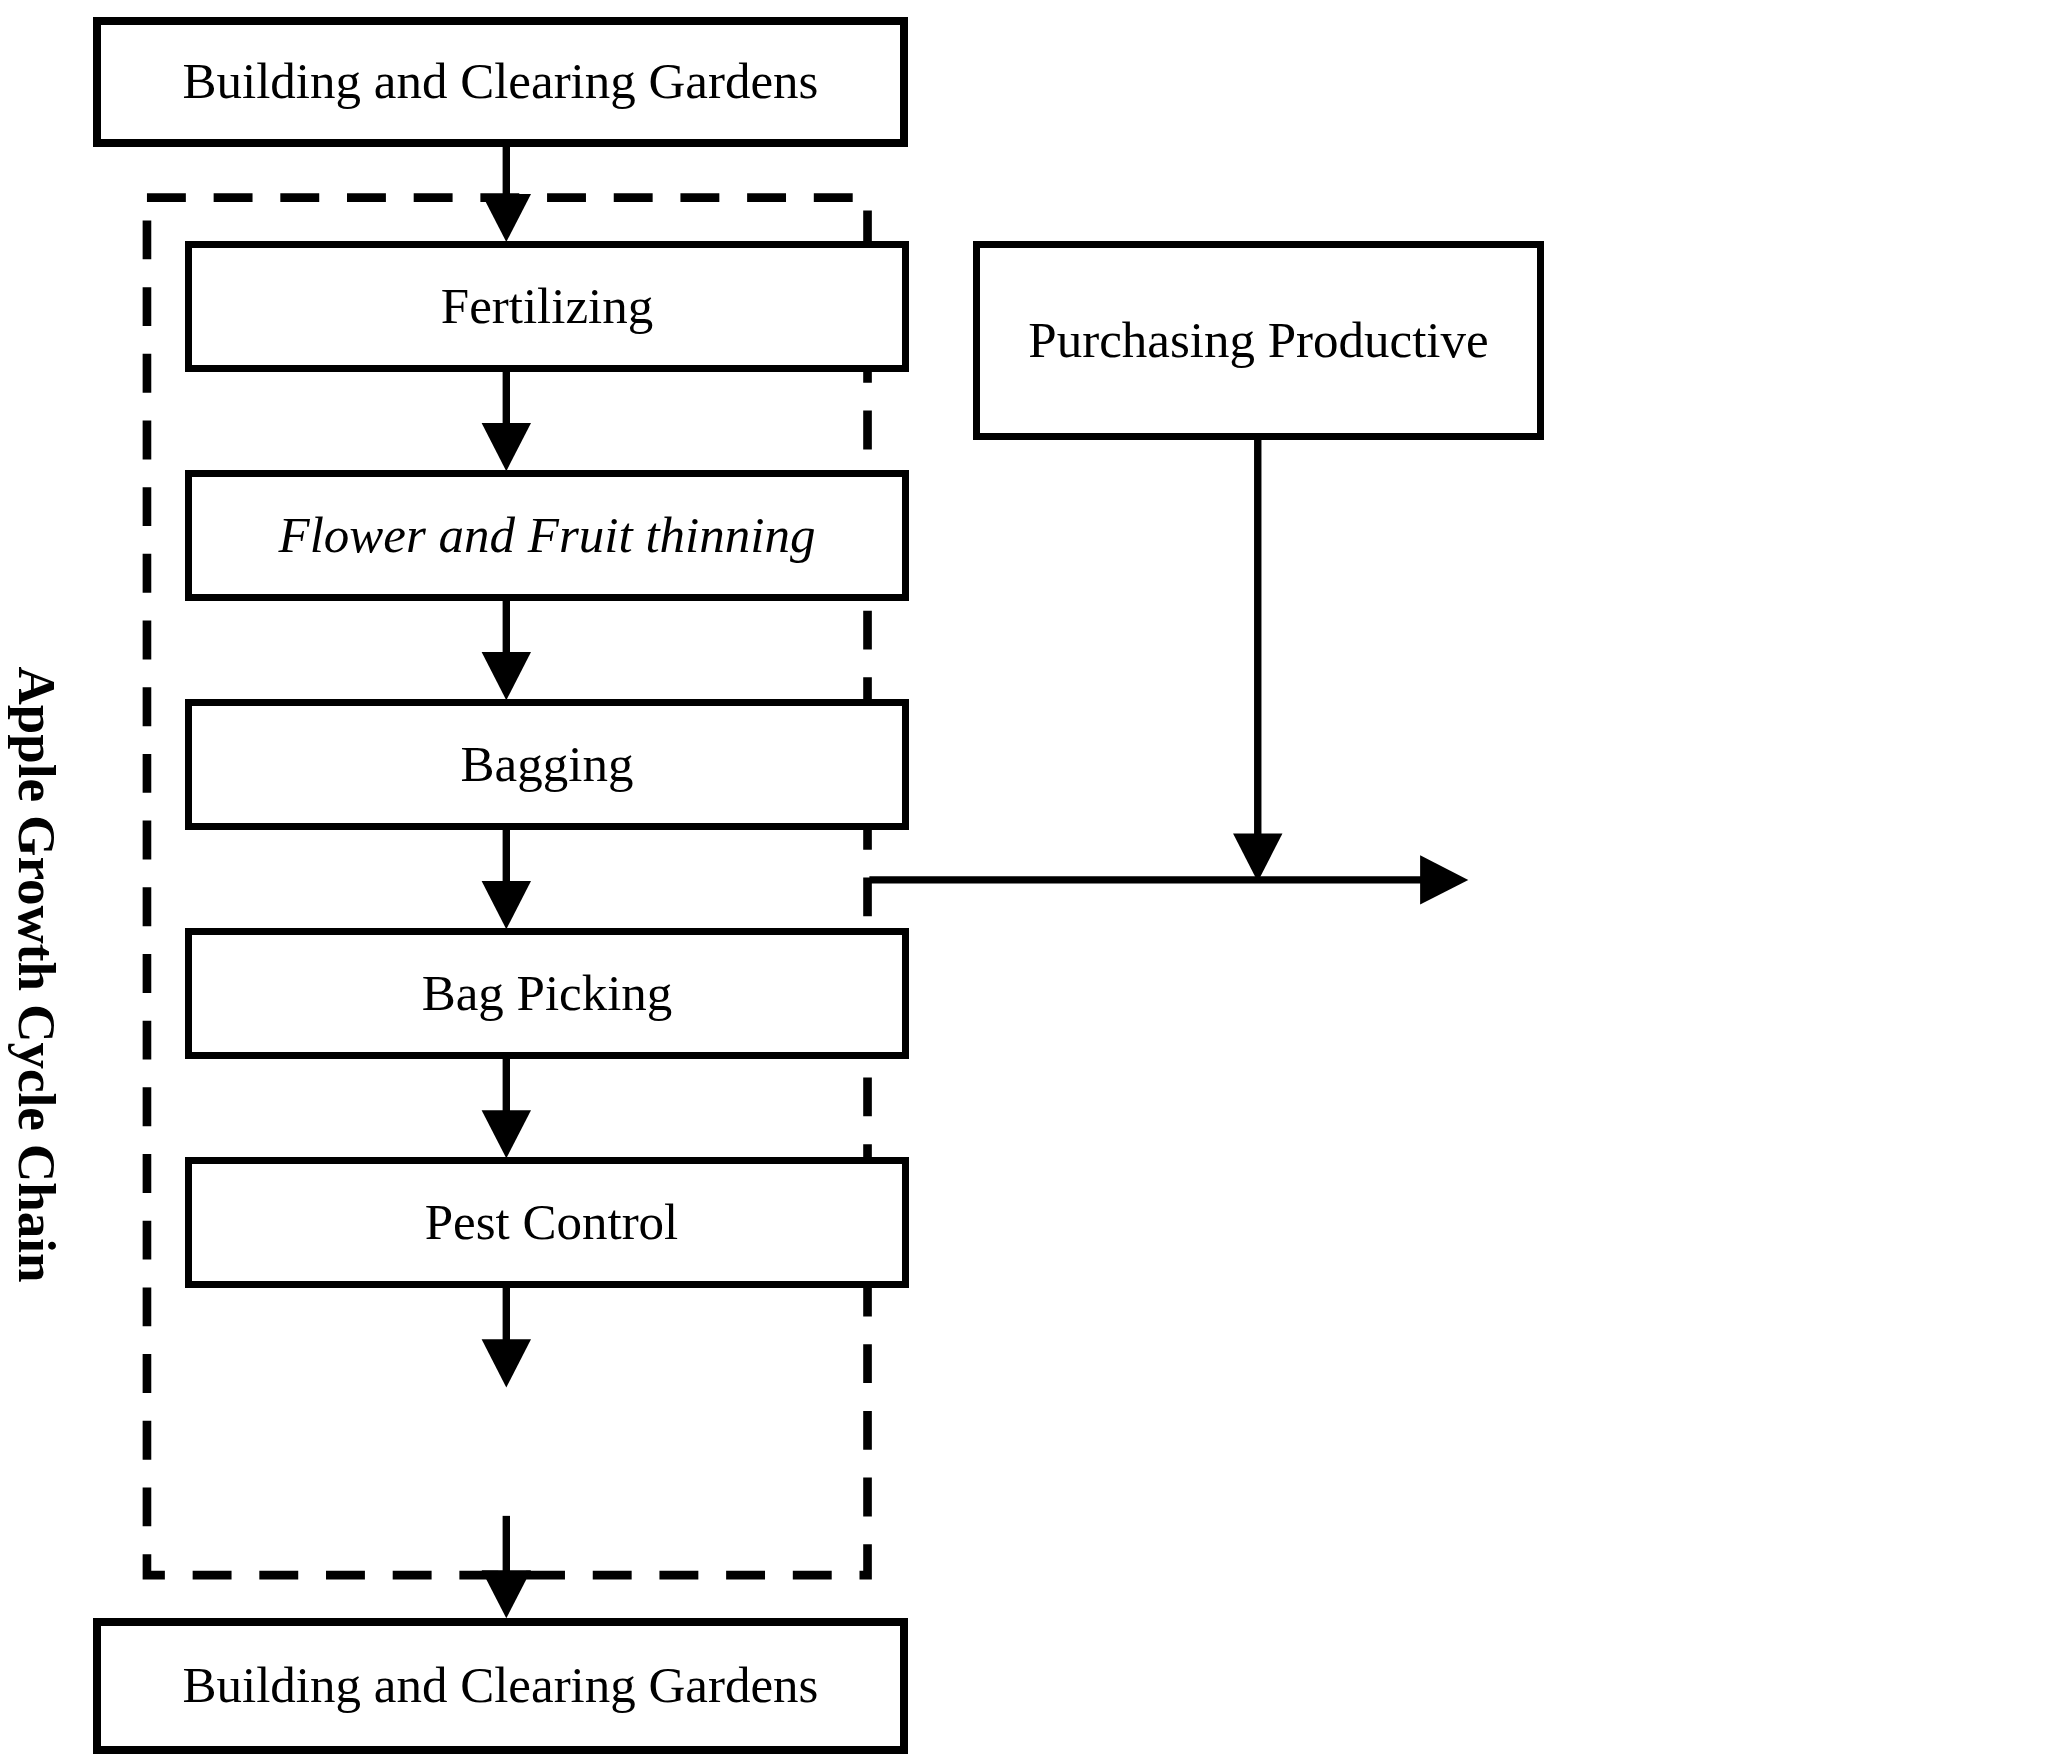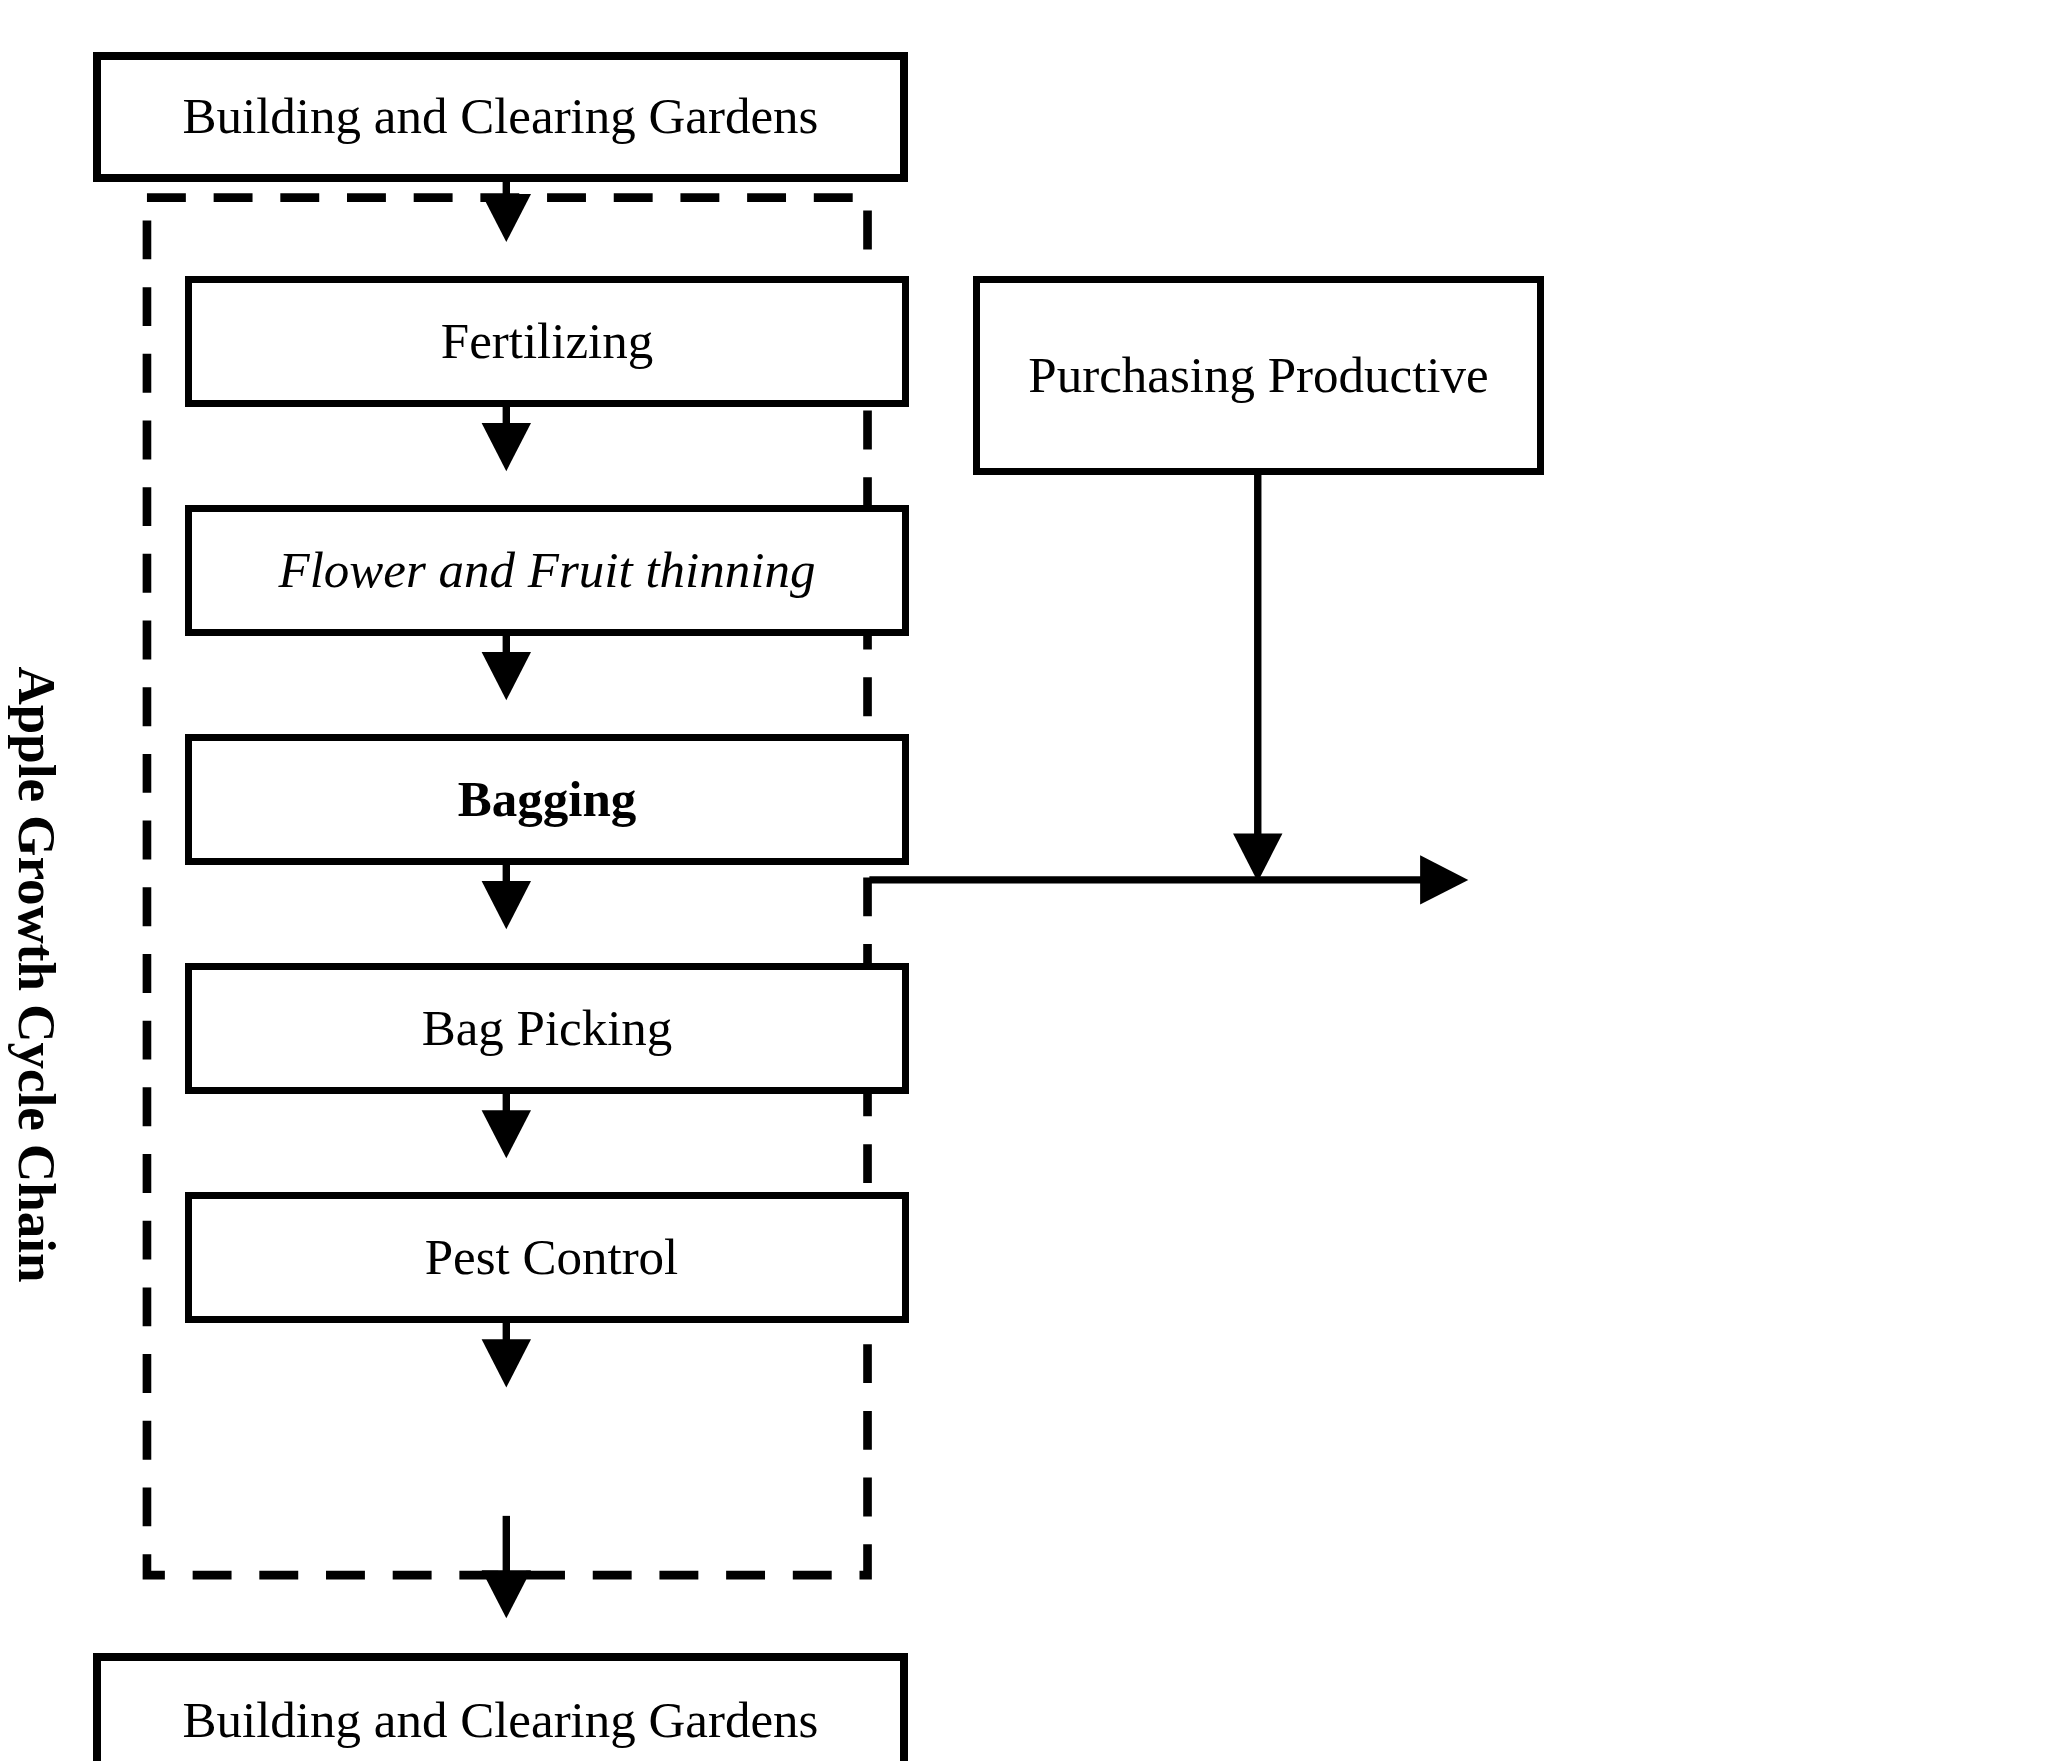--- a/index.html
+++ b/index.html
@@ -29,38 +29,37 @@
     border: 7.4px solid #000000;
     background: #ffffff;
     display: flex;
     flex-direction: column;
     align-items: center;
     justify-content: center;
     text-align: center;
     font-size: 51px;
     line-height: 1.25;
     white-space: nowrap;
-    margin-top: 35px;
   }
   .box.thick {
     border-width: 8.6px;
   }
   .multiline {
     line-height: 1.75;
   }
   .multiline span {
     display: block;
   }
   
   #top-box      { left: 93px;  top: 17.3px;   width: 815px; height: 130px; }
   
   .step         { left: 185px;  width: 724px; height: 131px; }
   #step-0       { top: 241px;  }
   #step-1       { top: 470px; font-style: italic;  }
-  #step-2       { top: 699px; font-weight: bold; }
+  #step-2       { top: 699px; }
   #step-3       { top: 928px; }
   #step-4       { top: 1157px; padding-left: 9px; }
   #step-5       { top: 1386px; }
   
   #bottom-box   { left: 93px;  top: 1618px; width: 815px; height: 136px; }
   
   #purchasing-box { left: 973px; top: 241px;  width: 571px; height: 199px; }
   #outcome-box    { left: 1470px; top: 777px; width: 584px; height: 204px; }
   
   #side-label {

